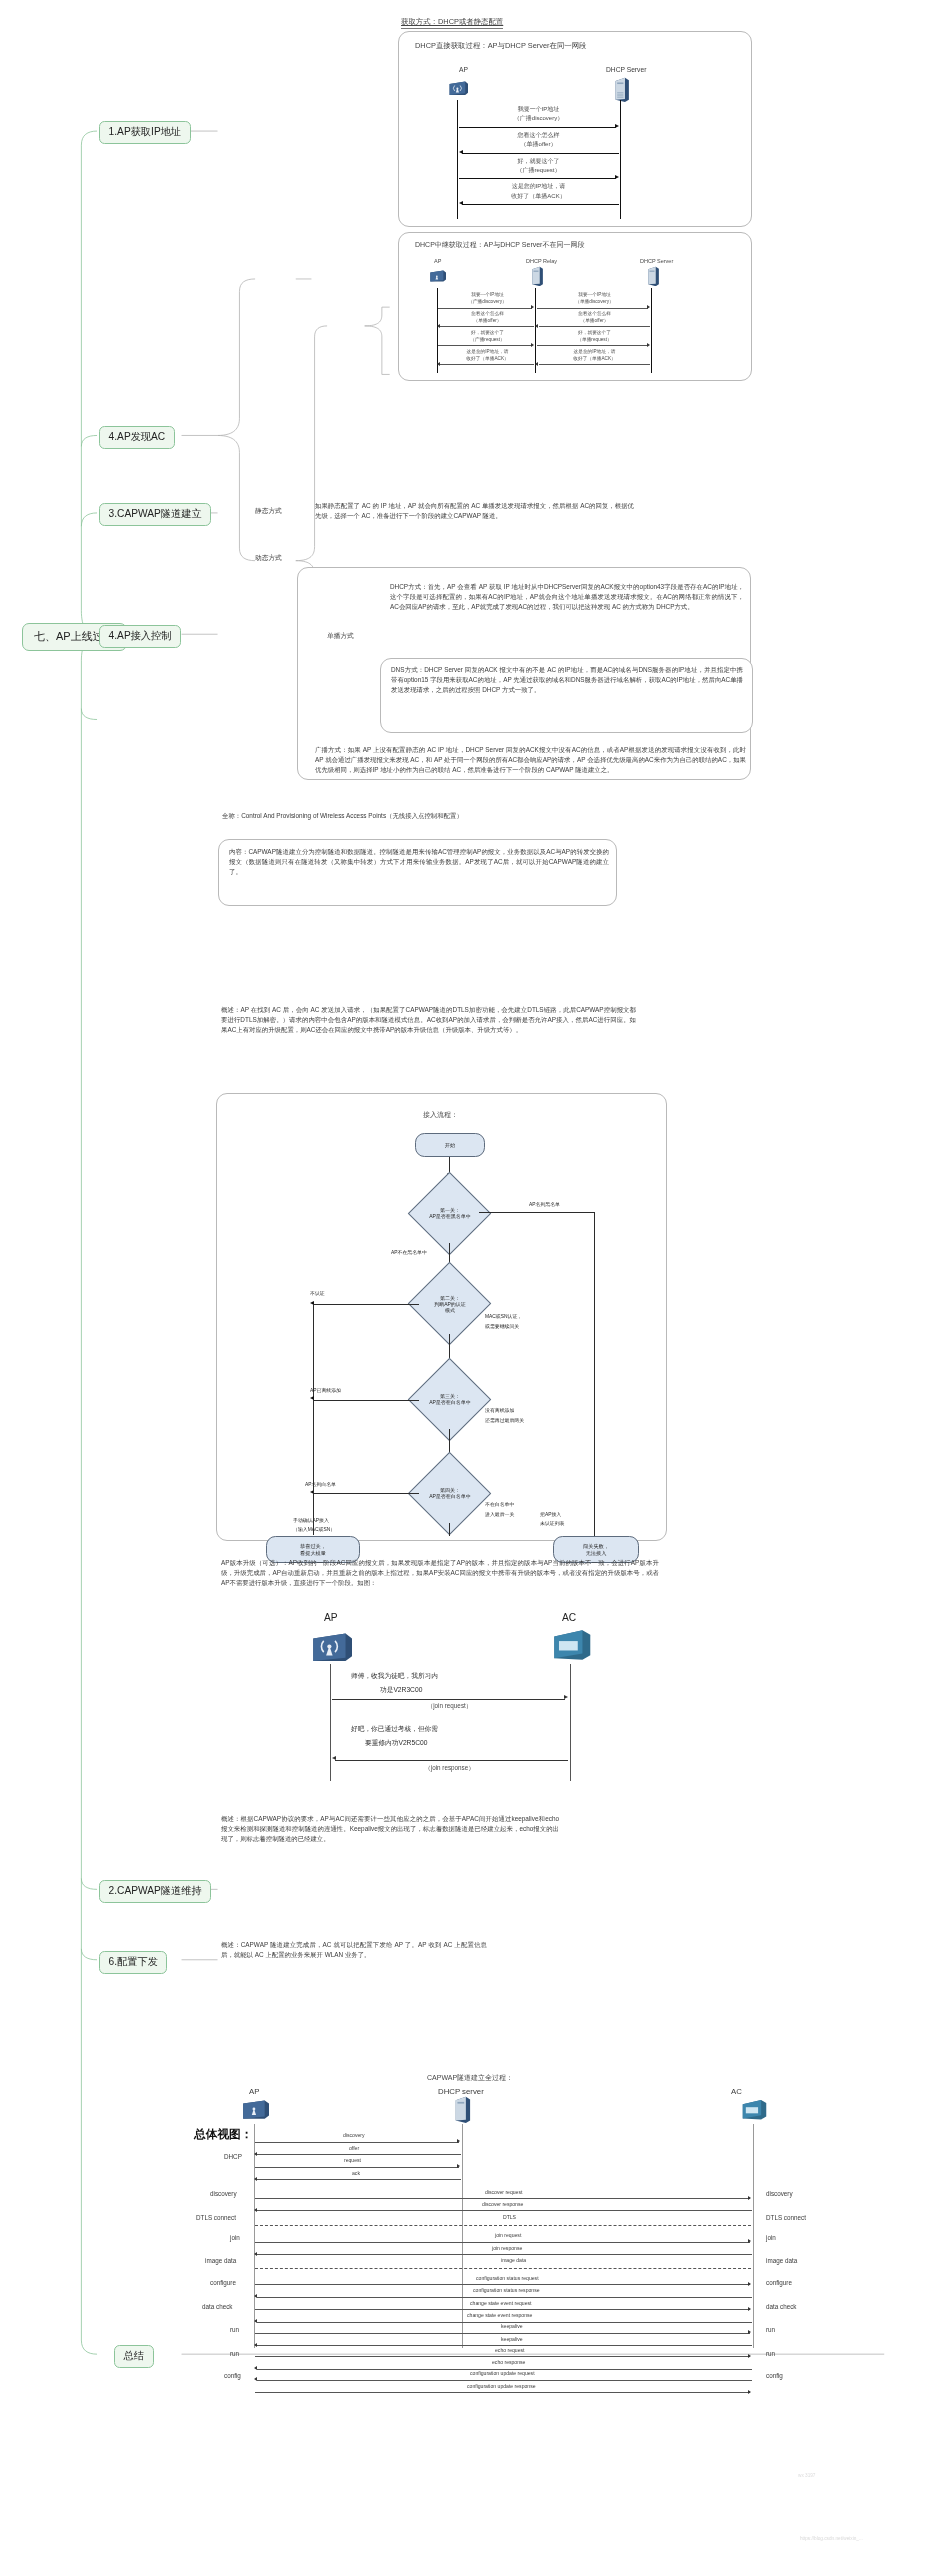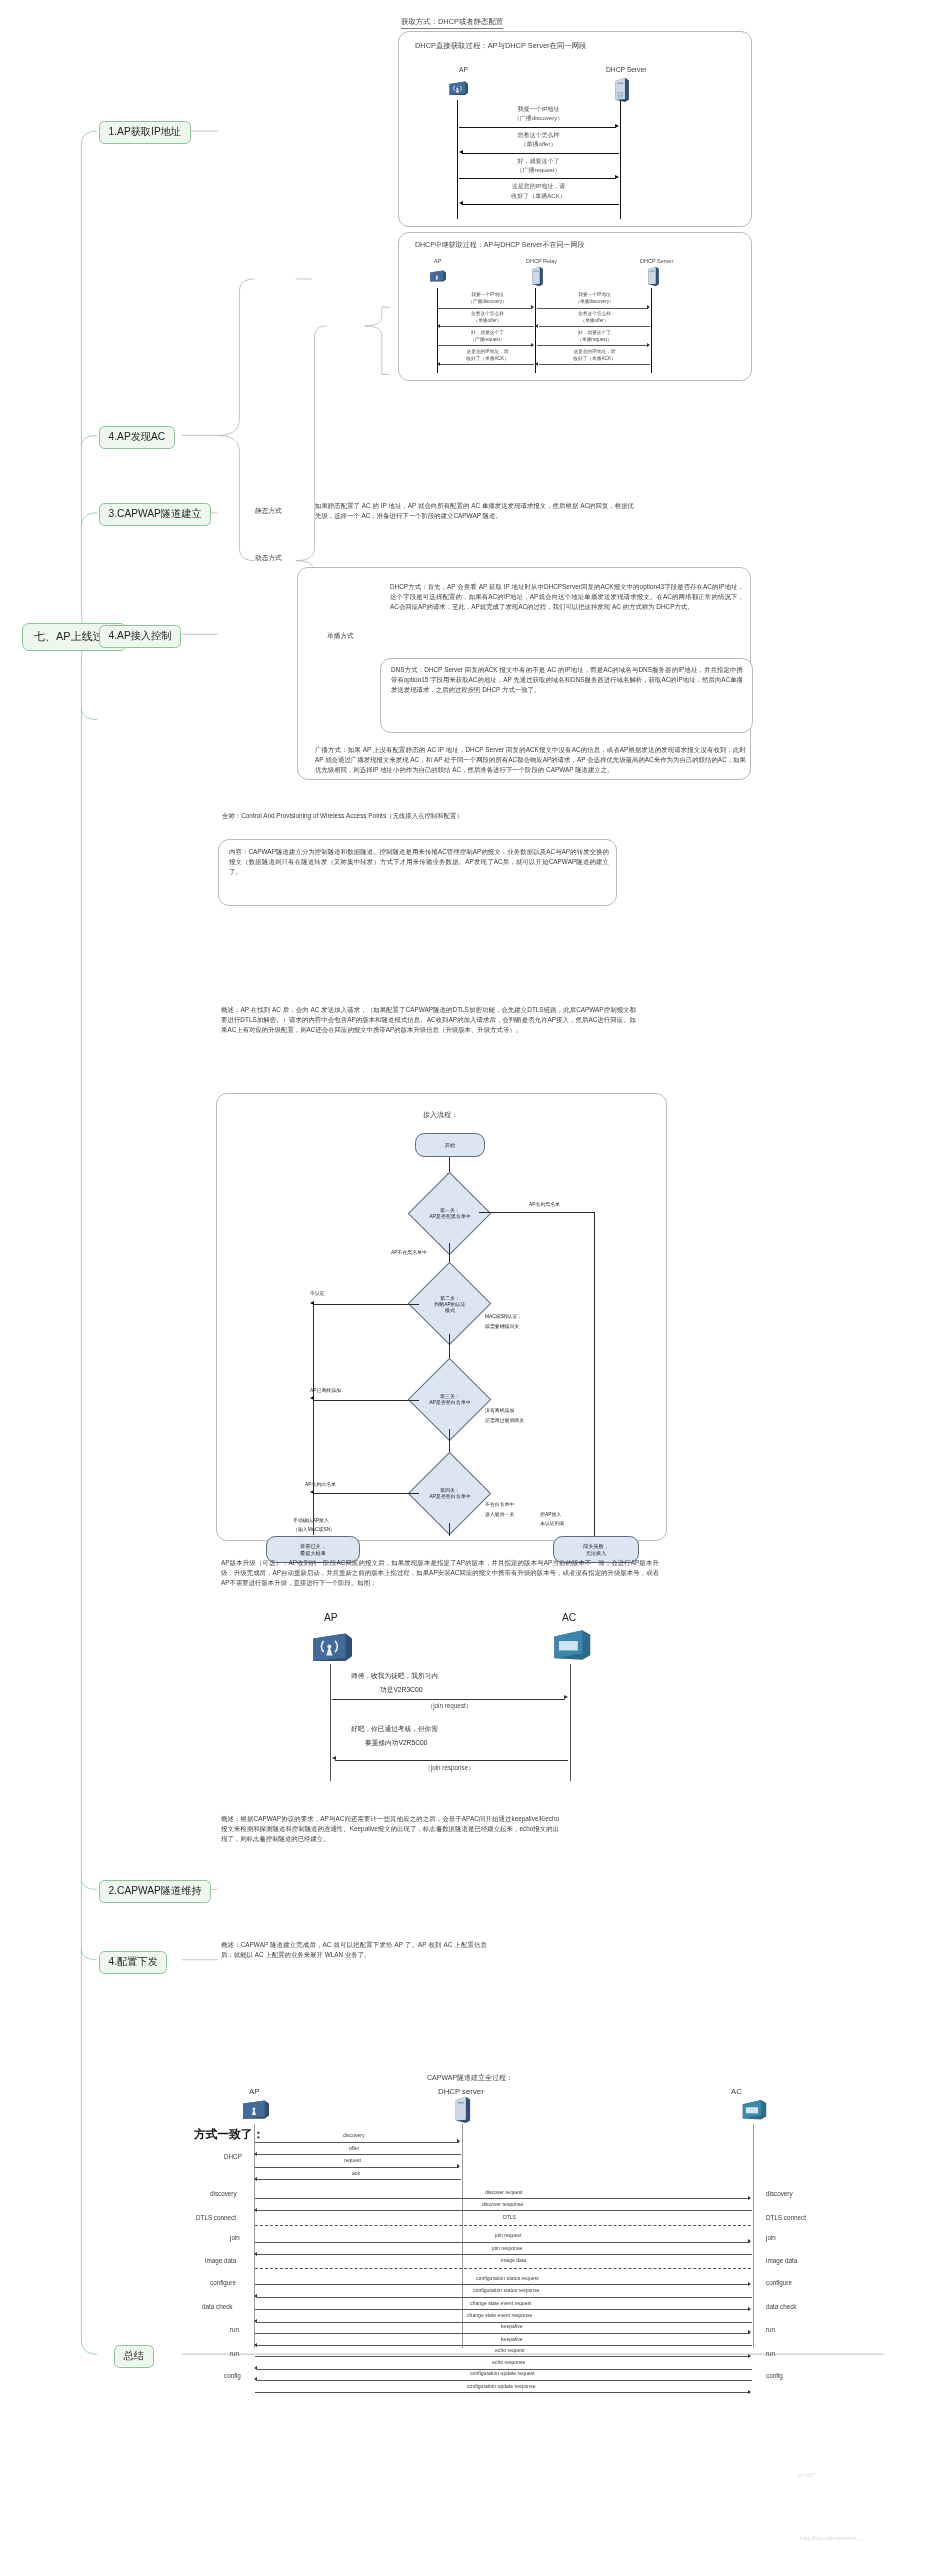--- a/index.html
+++ b/index.html
@@ -146,27 +146,27 @@
 <div class="node" style="left:99px;top:503px;">
   <span>3.CAPWAP隧道建立</span>
 </div>
 <div class="node" style="left:99px;top:625px;">
   <span>4.AP接入控制</span>
 </div>
 <div class="node" style="left:99px;top:1880px;">
   <span>2.CAPWAP隧道维持</span>
 </div>
 <div class="node" style="left:99px;top:1951px;">
-  <span>4.配置下发</span>
+  <span>6.配置下发</span>
 </div>
 <div class="node" style="left:114px;top:2345px;text-align:right;">
   <span>总结</span>
 </div>
 
-<div class="hdr underline" style="left:401px;top:17px;">获取方式：DHCP或者静态配置</div>
+<div class="hdr underline" style="left:401px;top:17px;text-decoration:underline;">获取方式：DHCP或者静态配置</div>
 
 <div class="panel" style="left:398px;top:31px;width:354px;height:196px;"></div>
 <div class="hdr" style="left:415px;top:41px;">DHCP直接获取过程：AP与DHCP Server在同一网段</div>
 
 <div class="lbl" style="left:459px;top:66px;">AP</div>
 <div class="lbl" style="left:606px;top:66px;">DHCP Server</div>
 
 <svg class="ap-icon" style="left:448px;top:80px;" viewBox="0 0 52 40">
   <polygon points="4,10 44,4 52,10 52,32 44,38 4,38" fill="#2f4f76"></polygon>
   <polygon points="4,10 44,4 44,34 4,38" fill="#436a99"></polygon>
@@ -410,21 +410,21 @@
 <div class="bubble-txt" style="left:365px;top:1739px;">要重修内功V2R5C00</div>
 <div class="msg" style="left:387px;top:1764px;width:125px;font-size:6.3px;">（join response）</div>
 <div class="arrow" style="left:335px;top:1760px;width:233px;border-top:1.1px solid #333;"></div>
 <div class="ahead l" style="left:332px;top:1756px;border-right-color:#333;"></div>
 
 <div class="ptext" style="left:221px;top:1814px;width:338px;">概述：根据CAPWAP协议的要求，AP与AC间还需要计一些其他应之的之后，会基于APAC间开始通过keepalive和echo报文来检测和探测隧道和控制隧道的连通性。Keepalive报文的出现了，标志着数据隧道是已经建立起来，echo报文的出现了，则标志着控制隧道的已经建立。</div>
 
 <div class="ptext" style="left:221px;top:1940px;width:266px;">概述：CAPWAP 隧道建立完成后，AC 就可以把配置下发给 AP 了。AP 收到 AC 上配置信息后，就能以 AC 上配置的业务来展开 WLAN 业务了。</div>
 
 <div class="hdr" style="left:427px;top:2073px;font-size:7px;">CAPWAP隧道建立全过程：</div>
-<div class="ttl-big" style="left:194px;top:2127px;">方式一致了：</div>
+<div class="ttl-big" style="left:194px;top:2127px;">总体视图：</div>
 
 <div class="lbl" style="left:249px;top:2087px;font-size:7.8px;">AP</div>
 <div class="lbl" style="left:438px;top:2087px;font-size:7.8px;">DHCP server</div>
 <div class="lbl" style="left:731px;top:2087px;font-size:7.8px;">AC</div>
 
 <svg class="ap-icon" style="left:241px;top:2098px;width:28px;height:22px;" viewBox="0 0 52 40">
   <polygon points="4,10 44,4 52,10 52,32 44,38 4,38" fill="#2f4f76"></polygon>
   <polygon points="4,10 44,4 44,34 4,38" fill="#436a99"></polygon>
   <g fill="#e8eef6">
       <circle cx="24" cy="20" r="2.6"></circle>

